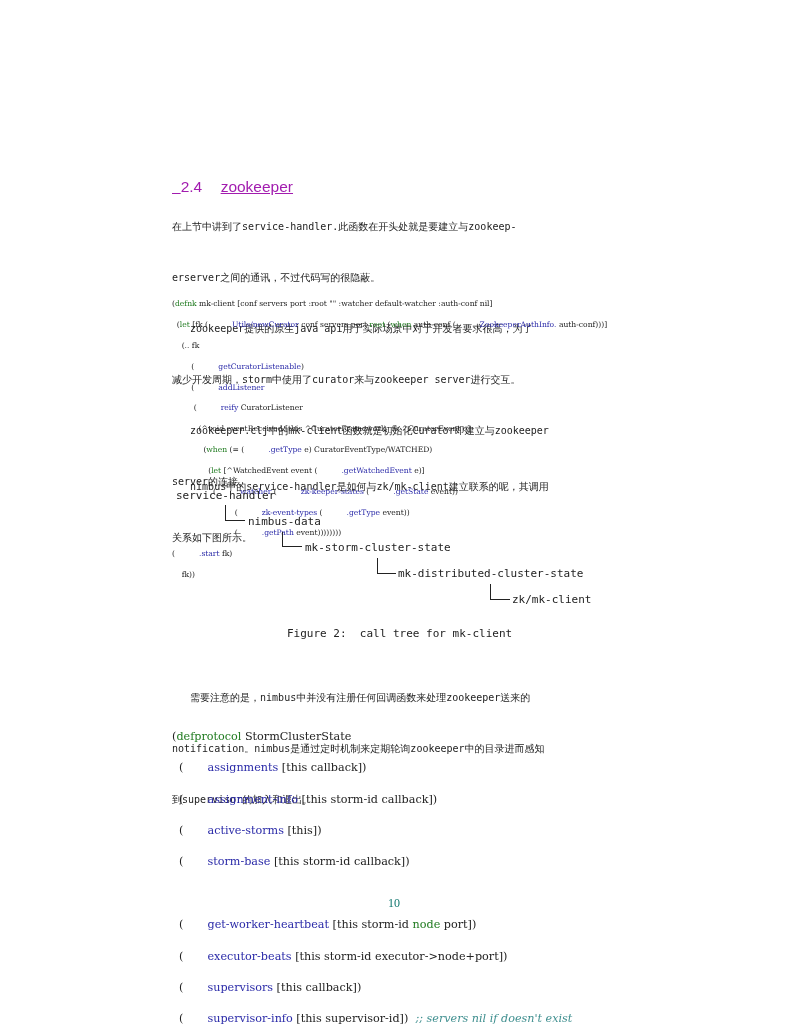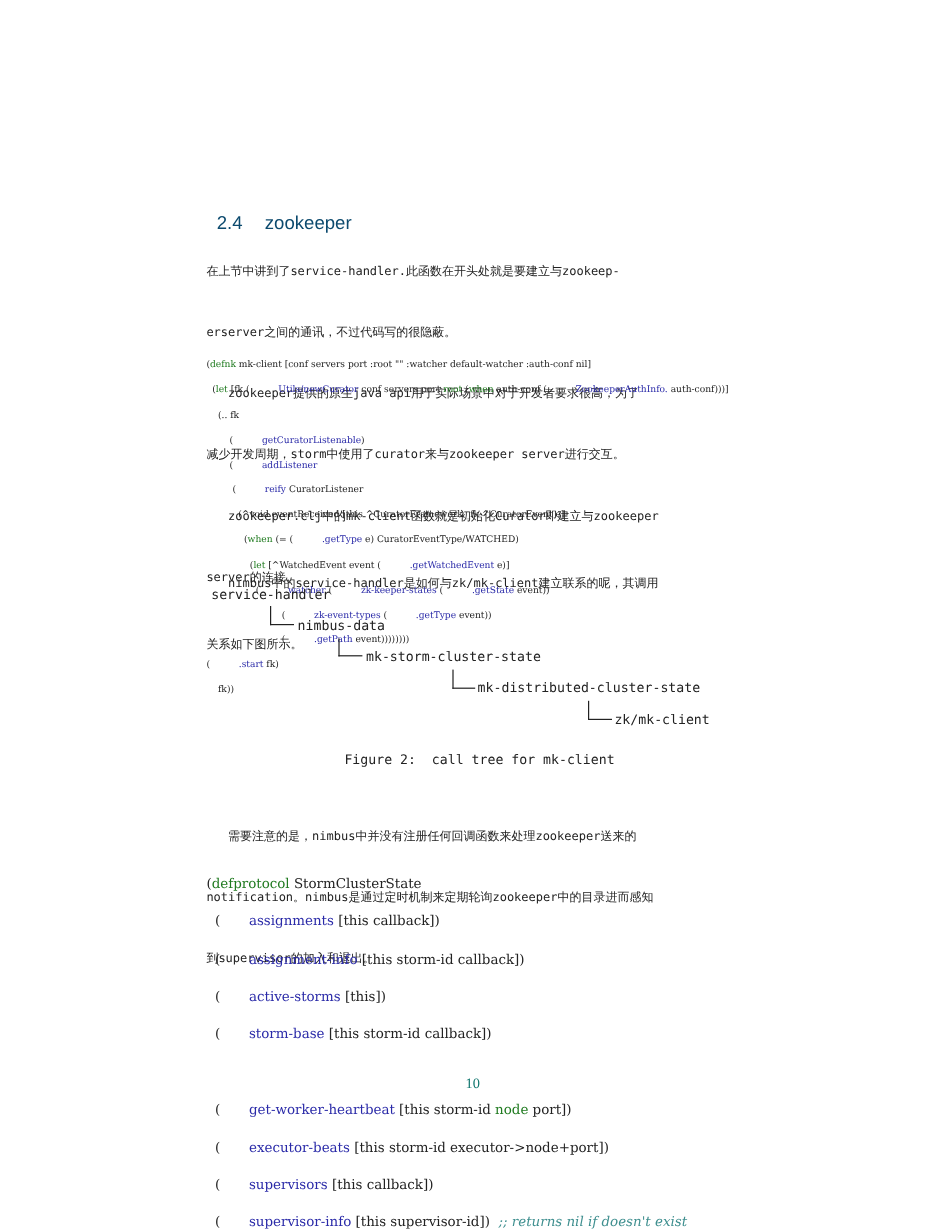--- a/index.html
+++ b/index.html
@@ -1,19 +1,19 @@
 <!DOCTYPE html>
 <html><head>
 <meta charset="utf-8">
 <style>
   html, body { margin: 0; padding: 0; background: #ffffff; }
   body { width: 791px; height: 1024px; position: relative; overflow: hidden;
          font-family: "DejaVu Sans Mono", "Liberation Mono", monospace; color: #111; }
   .abs { position: absolute; white-space: pre; }
-  .section-title { font-family: "Liberation Sans", "DejaVu Sans", sans-serif; font-size: 15.5px; color: #0c4a6e; }
+  .section-title { font-family: "Liberation Sans", "DejaVu Sans", sans-serif; font-size: 15.5px; color: #a21caf; text-decoration: underline; }
   .section-title .num { display: inline-block; width: 40px; }
   .para { font-family: "DejaVu Sans Mono", monospace; font-size: 10px; line-height: 17px; color: #222; left: 172px; width: 460px; }
   .code-s { font-family: "DejaVu Serif", "Liberation Serif", serif; font-size: 7.6px; line-height: 10.4px; left: 172px; color: #222; }
   .code-l { font-family: "DejaVu Serif", "Liberation Serif", serif; font-size: 11.2px; line-height: 15.7px; left: 172px; color: #222; }
   .kw { color: #1f7a1f; }
   .fn { color: #2a2aa8; padding-left: 24px; }
   .cm { color: #3f8f8f; font-style: italic; }
   .tree { font-family: "DejaVu Sans Mono", monospace; font-size: 11px; color: #222; }
   .branch { position: absolute; border-left: 1px solid #222; border-bottom: 1px solid #222; }
   .caption { font-family: "DejaVu Sans Mono", monospace; font-size: 11px; color: #222; }
@@ -84,16 +84,16 @@
 <div class="abs code-l" style="top:713px;">
 <div>(<span class="kw">defprotocol</span> <span>StormClusterState</span></div>
 <div>  (<span class="fn">assignments</span> <span>[this callback]</span>)</div>
 <div>  (<span class="fn">assignment-info</span> <span>[this storm-id callback]</span>)</div>
 <div>  (<span class="fn">active-storms</span> <span>[this]</span>)</div>
 <div>  (<span class="fn">storm-base</span> <span>[this storm-id callback]</span>)</div>
 <div> </div>
 <div>  (<span class="fn">get-worker-heartbeat</span> <span>[this storm-id </span><span class="kw">node</span><span> port]</span>)</div>
 <div>  (<span class="fn">executor-beats</span> <span>[this storm-id executor-&gt;node+port]</span>)</div>
 <div>  (<span class="fn">supervisors</span> <span>[this callback]</span>)</div>
-<div>  (<span class="fn">supervisor-info</span> <span>[this supervisor-id]</span>)  <span class="cm">;; returns nil if doesn't exist</span></div>
+<div>  (<span class="fn">supervisor-info</span> <span>[this supervisor-id]</span>)  <span class="cm">;; servers nil if doesn't exist</span></div>
 </div>
 
 <div class="abs pagenum" style="left:388px; top:896px;">10</div>
 
 </body></html>

